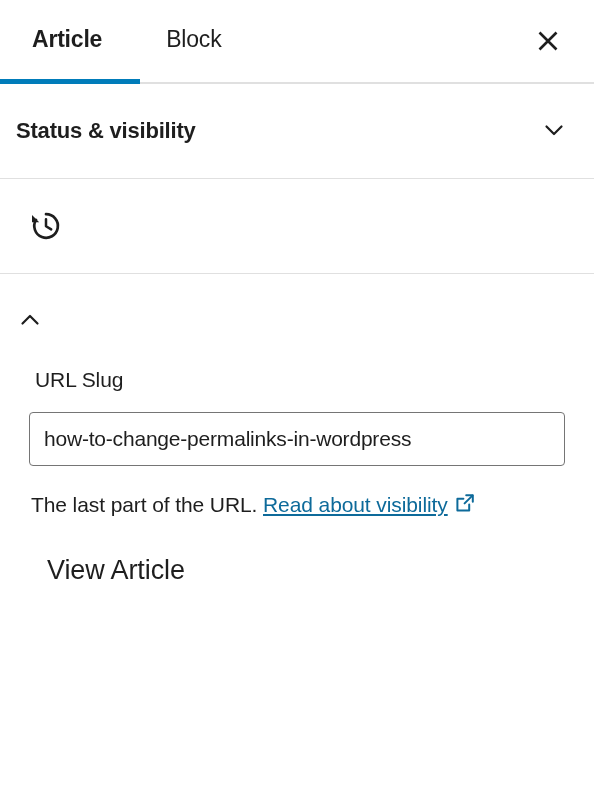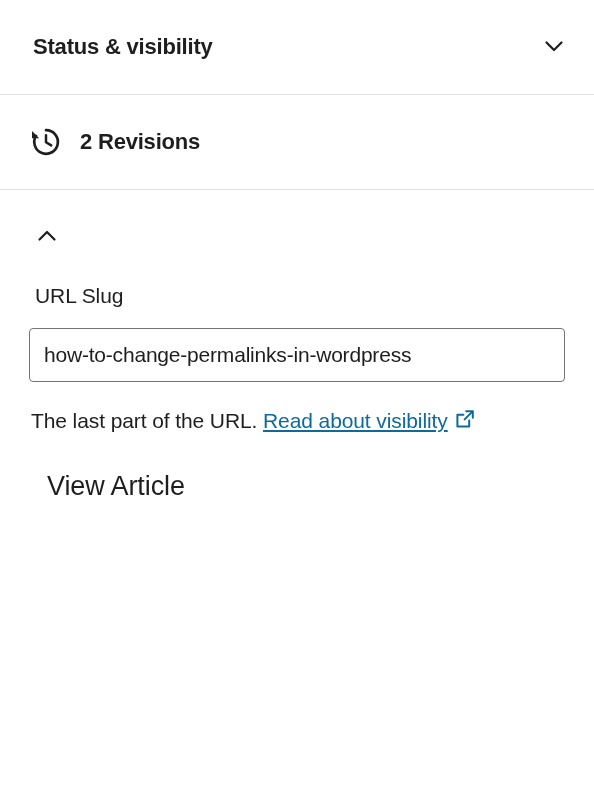--- a/index.html
+++ b/index.html
@@ -69,21 +69,21 @@
     padding: 0;
   }
   .close-btn svg { display: block; }
 
   
   .panel-header {
     position: relative;
     display: flex;
     align-items: center;
     justify-content: space-between;
-    padding: 0 26px 0 33px;
+    padding: 0 26px 0 16px;
     height: 94px;
     cursor: pointer;
     background: transparent;
     border: none;
     width: 100%;
     font-family: inherit;
     text-align: left;
     gap: 37px;
   }
   .panel-title {
@@ -187,40 +187,55 @@
     cursor: pointer;
     color: #0d6a9a;
   }
   .view-url .url-slug { font-weight: bold; }
 </style>
 </head>
 <body>
 
 <div id="sidebar">
 
+  <div class="tabbar">
+    <button class="tab active">
+      <span>Article</span>
+    </button>
+    <button class="tab">
+      <span>Block</span>
+    </button>
+    <div class="tab-underline"></div>
+    <button class="close-btn">
+      <span>
+        <svg width="26" height="26" viewBox="0 0 26 26" aria-hidden="true">
+          <path d="M4.5 4.5 L21.5 21.5 M21.5 4.5 L4.5 21.5" stroke="#1e1e1e" stroke-width="2.6" stroke-linecap="butt" fill="none"></path>
+        </svg>
+      </span>
+    </button>
+  </div>
 
   <button class="panel-header">
     <span class="panel-title">Status &amp; visibility</span>
     <span class="chev">
       <svg width="28" height="28" viewBox="0 0 28 28" aria-hidden="true">
         <path d="M6.5 10.5 L14 18 L21.5 10.5" stroke="#1e1e1e" stroke-width="2.2" fill="none" stroke-linecap="round" stroke-linejoin="round"></path>
       </svg>
     </span>
   </button>
   <div class="divider"></div>
 
   <button class="revisions-row">
     <span class="rev-icon">
       <svg width="34" height="34" viewBox="0 0 34 34" aria-hidden="true">
         <path d="M17 5.2 A11.8 11.8 0 1 1 7.0 10.9" stroke="#1e1e1e" stroke-width="2.7" fill="none" stroke-linecap="round"></path>
         <path d="M3.0 6.0 L3.0 13.2 L10.2 13.2 Z" fill="#1e1e1e"></path>
         <path d="M17 10.2 L17 17.2 L22.2 20.4" stroke="#1e1e1e" stroke-width="2.5" fill="none" stroke-linecap="round" stroke-linejoin="round"></path>
       </svg>
     </span>
-    <span class="rev-label">2 Revisions</span>
   </button>
   <div class="divider"></div>
 
   <button class="panel-header">
     <span class="chev">
       <svg width="28" height="28" viewBox="0 0 28 28" aria-hidden="true">
         <path d="M6.5 17.5 L14 10 L21.5 17.5" stroke="#1e1e1e" stroke-width="2.2" fill="none" stroke-linecap="round" stroke-linejoin="round"></path>
       </svg>
     </span>
   </button>

